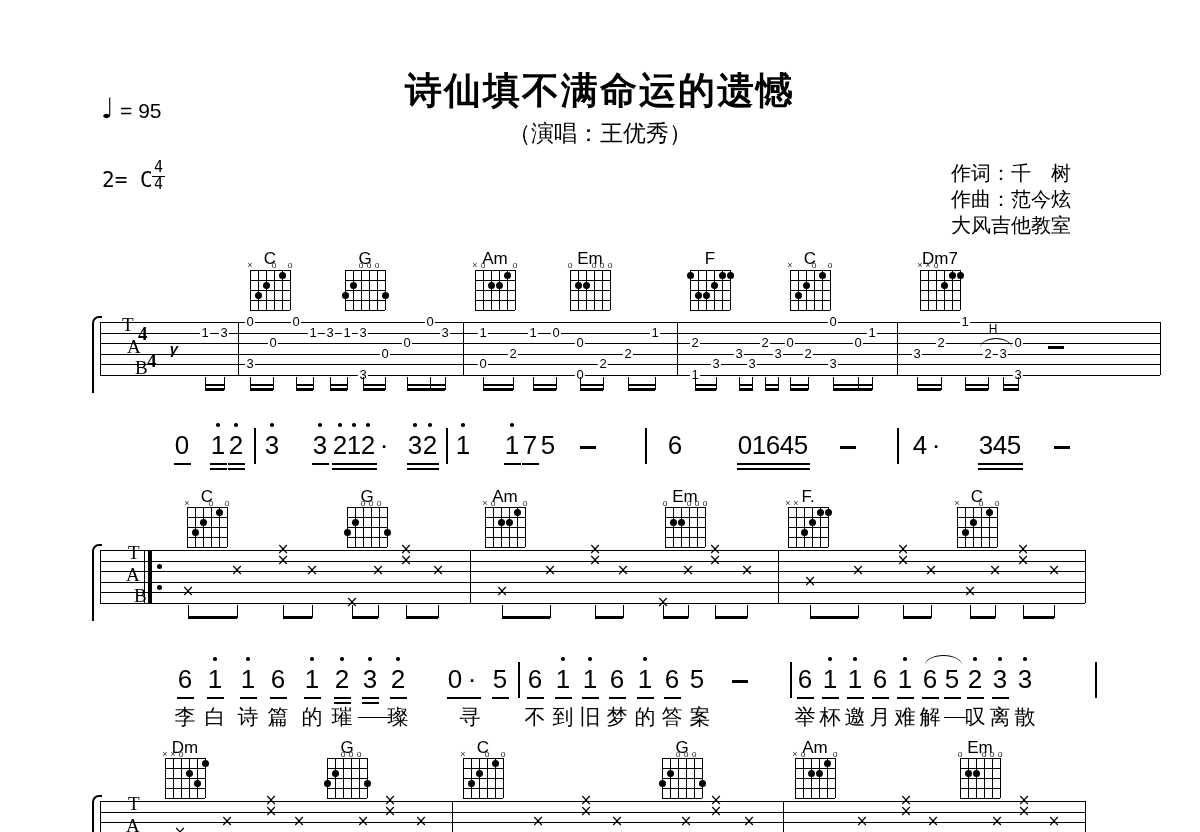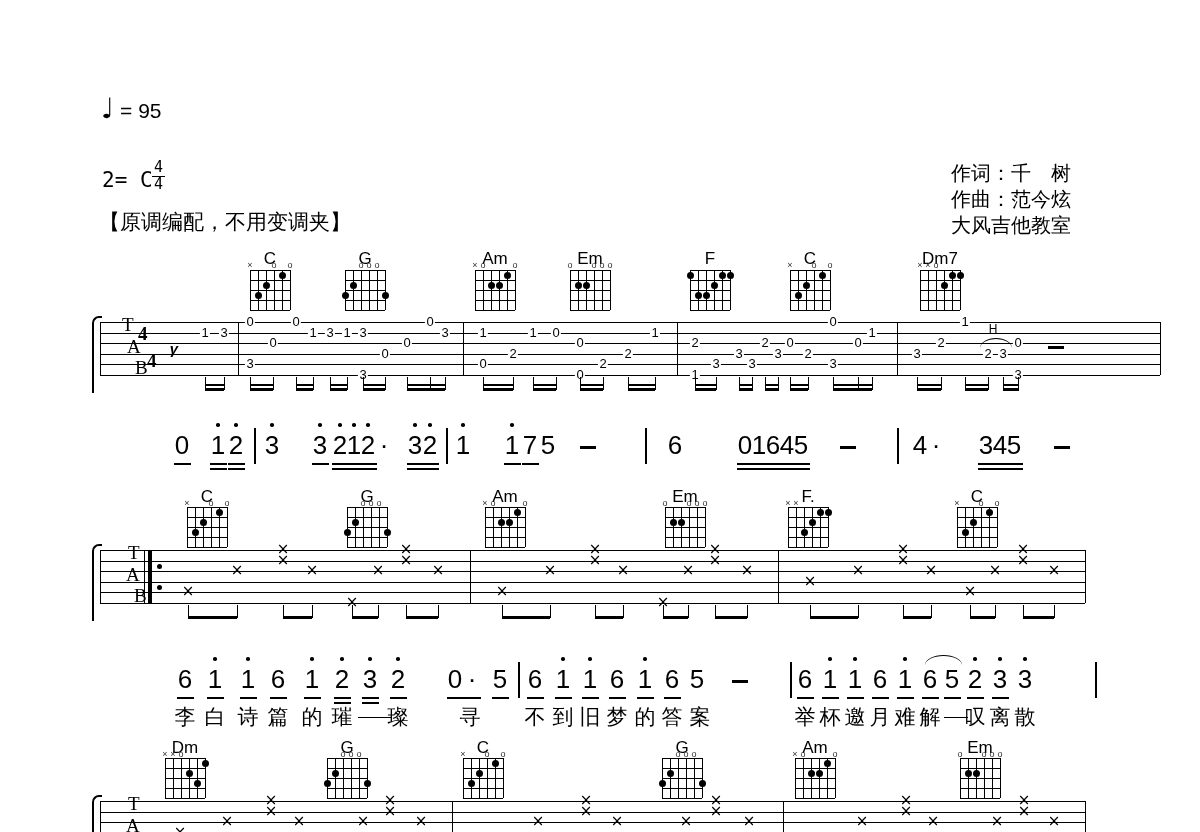--- a/index.html
+++ b/index.html
@@ -40,26 +40,27 @@
 </style>
 </head>
 <body>
 
 <div class="page">
 
   <div class="tempo" style="left:101px;top:92px;">
     <span class="noteglyph">♩</span>
     <span>=  95</span>
   </div>
+  <div class="title" style="top:66px;">诗仙填不满命运的遗憾</div>
+  <div class="subtitle" style="top:118px;">（演唱：王优秀）</div>
   <div class="keylbl" style="left:102px;top:168px;">2= C</div>
   <div class="frac" style="left:152px;top:160px;">
     <div class="top">4</div>
     <div>4</div>
   </div>
-  <div class="arrnote" style="left:99px;top:208px;">【原调编配，不用变调夹】</div>
   <div class="credit" style="left:951px;top:160px;">作词：千　树</div>
   <div class="credit" style="left:951px;top:186px;">作曲：范今炫</div>
   <div class="credit" style="left:951px;top:212px;">大风吉他教室</div>
 
   <div id="score">
       <div class="hline" style="left: 100px; top: 322px; width: 1060px;"></div>
       <div class="hline" style="left: 100px; top: 332.6px; width: 1060px;"></div>
       <div class="hline" style="left: 100px; top: 343.2px; width: 1060px;"></div>
       <div class="hline" style="left: 100px; top: 353.8px; width: 1060px;"></div>
       <div class="hline" style="left: 100px; top: 364.4px; width: 1060px;"></div>

